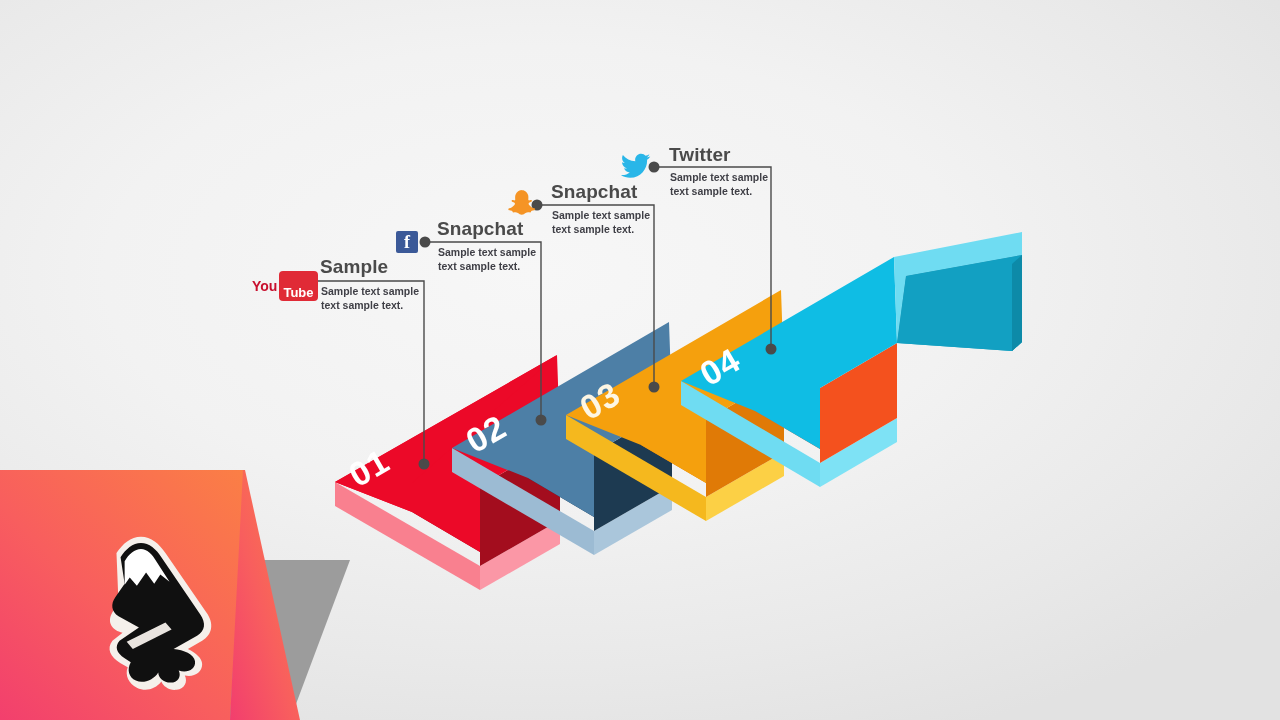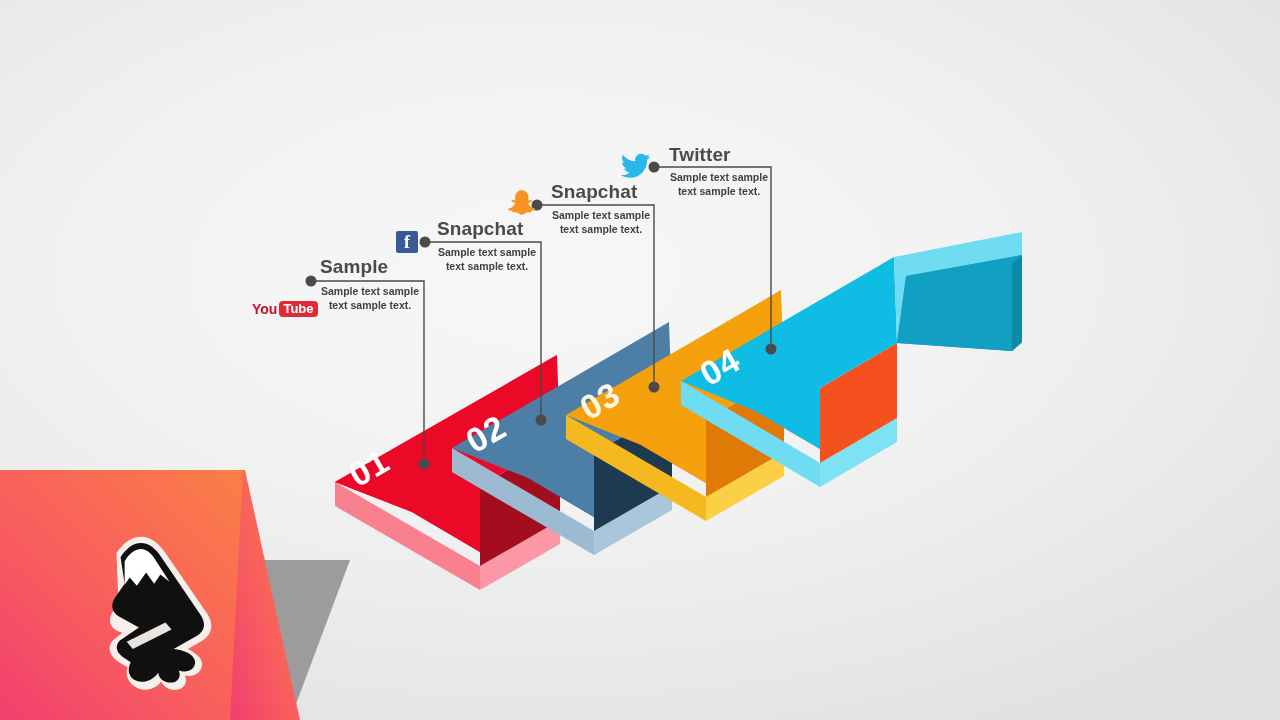--- a/index.html
+++ b/index.html
@@ -28,32 +28,31 @@
     color: #4a4a4a;
     letter-spacing: 0.1px;
   }
   .label-body {
     position: absolute;
     white-space: nowrap;
     font-size: 10.5px;
     line-height: 14px;
     font-weight: 700;
     color: #3f3f46;
-    text-align: center;
   }
   .brand-icon { position: absolute; }
   
-  .yt { display: flex; align-items: center; gap: 2px; margin-top: 30px; }
+  .yt { display: flex; align-items: center; gap: 2px; }
   .yt-you {
     font-size: 14px; font-weight: 700; color: #c8102e;
     font-family: "Liberation Sans", sans-serif; line-height: 1;
   }
   .yt-tube {
     background: #e02a36; color: #ffffff; font-size: 13px; font-weight: 700;
-    border-radius: 4px; padding: 1px 4px 2px 4px; line-height: 1;
+    border-radius: 4px; padding: 15px 4px 2px 4px; line-height: 1;
   }
   .fb-box {
     width: 22px; height: 22px; background: #3b5998; border-radius: 2px;
     position: relative;
   }
   .fb-f {
     position: absolute; left: 0; top: 0; width: 100%; height: 100%;
     color: #ffffff; font-size: 18px; font-weight: 700; line-height: 23px; text-align: center;
     font-family: "Liberation Serif", serif;
   }

